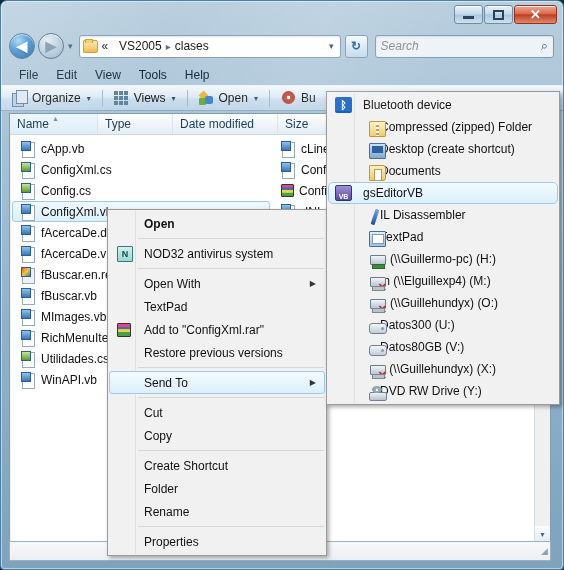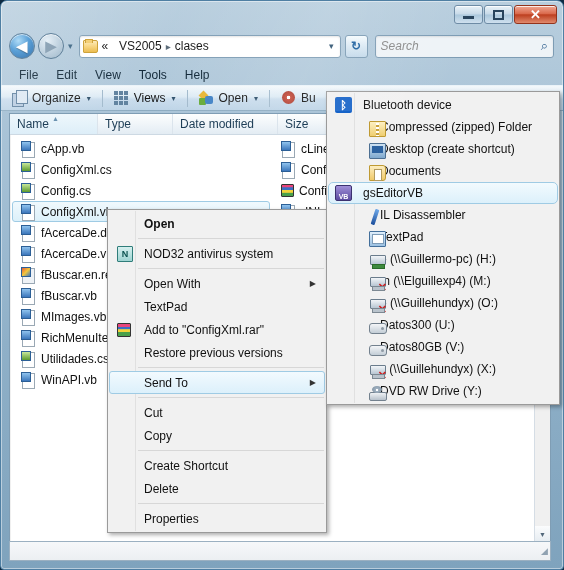--- a/index.html
+++ b/index.html
@@ -517,21 +517,24 @@
         <span>Cut</span>
       </div>
       <div class="ctxitem">
         <span>Copy</span>
       </div>
       <div class="ctxsep"></div>
       <div class="ctxitem">
         <span>Create Shortcut</span>
       </div>
       <div class="ctxitem">
-        <span>Delete</span>
+        <span>Folder</span>
+      </div>
+      <div class="ctxitem">
+        <span>Rename</span>
       </div>
       <div class="ctxsep"></div>
       <div class="ctxitem">
         <span>Properties</span>
       </div>
     </div>
 
   <div id="sendto-menu">
     <div class="gutter"></div>
   <div class="st-item">

